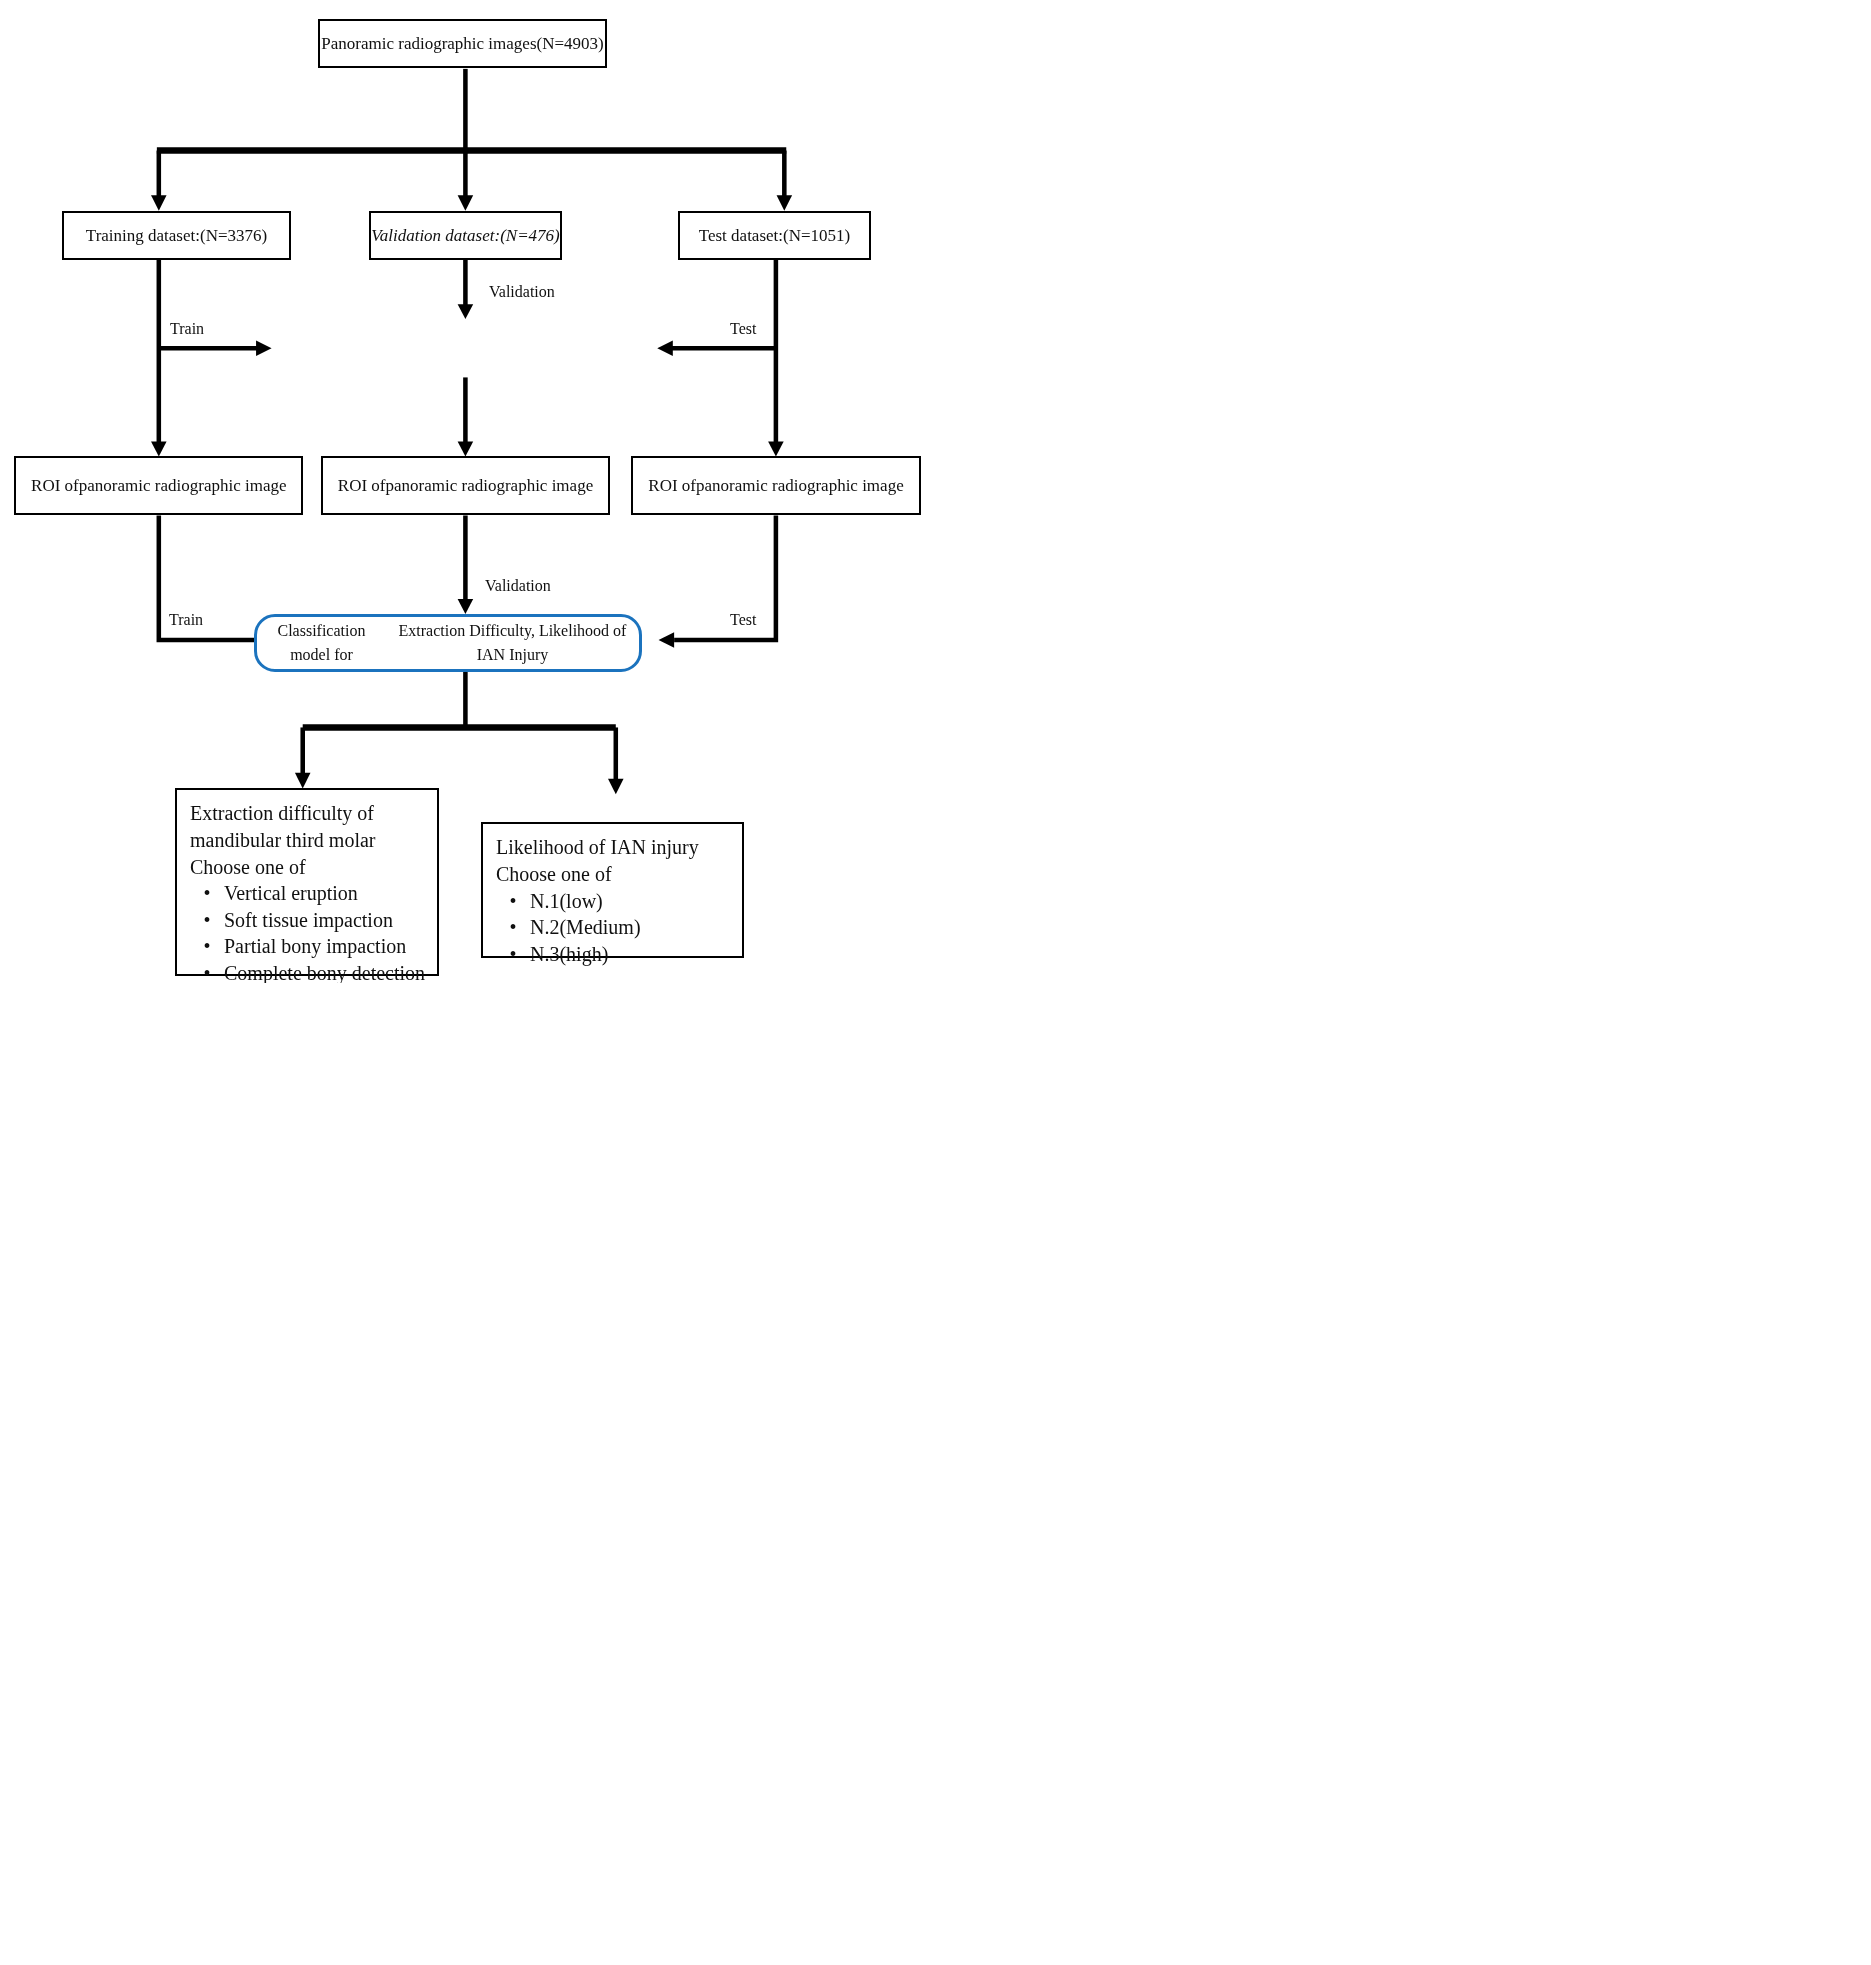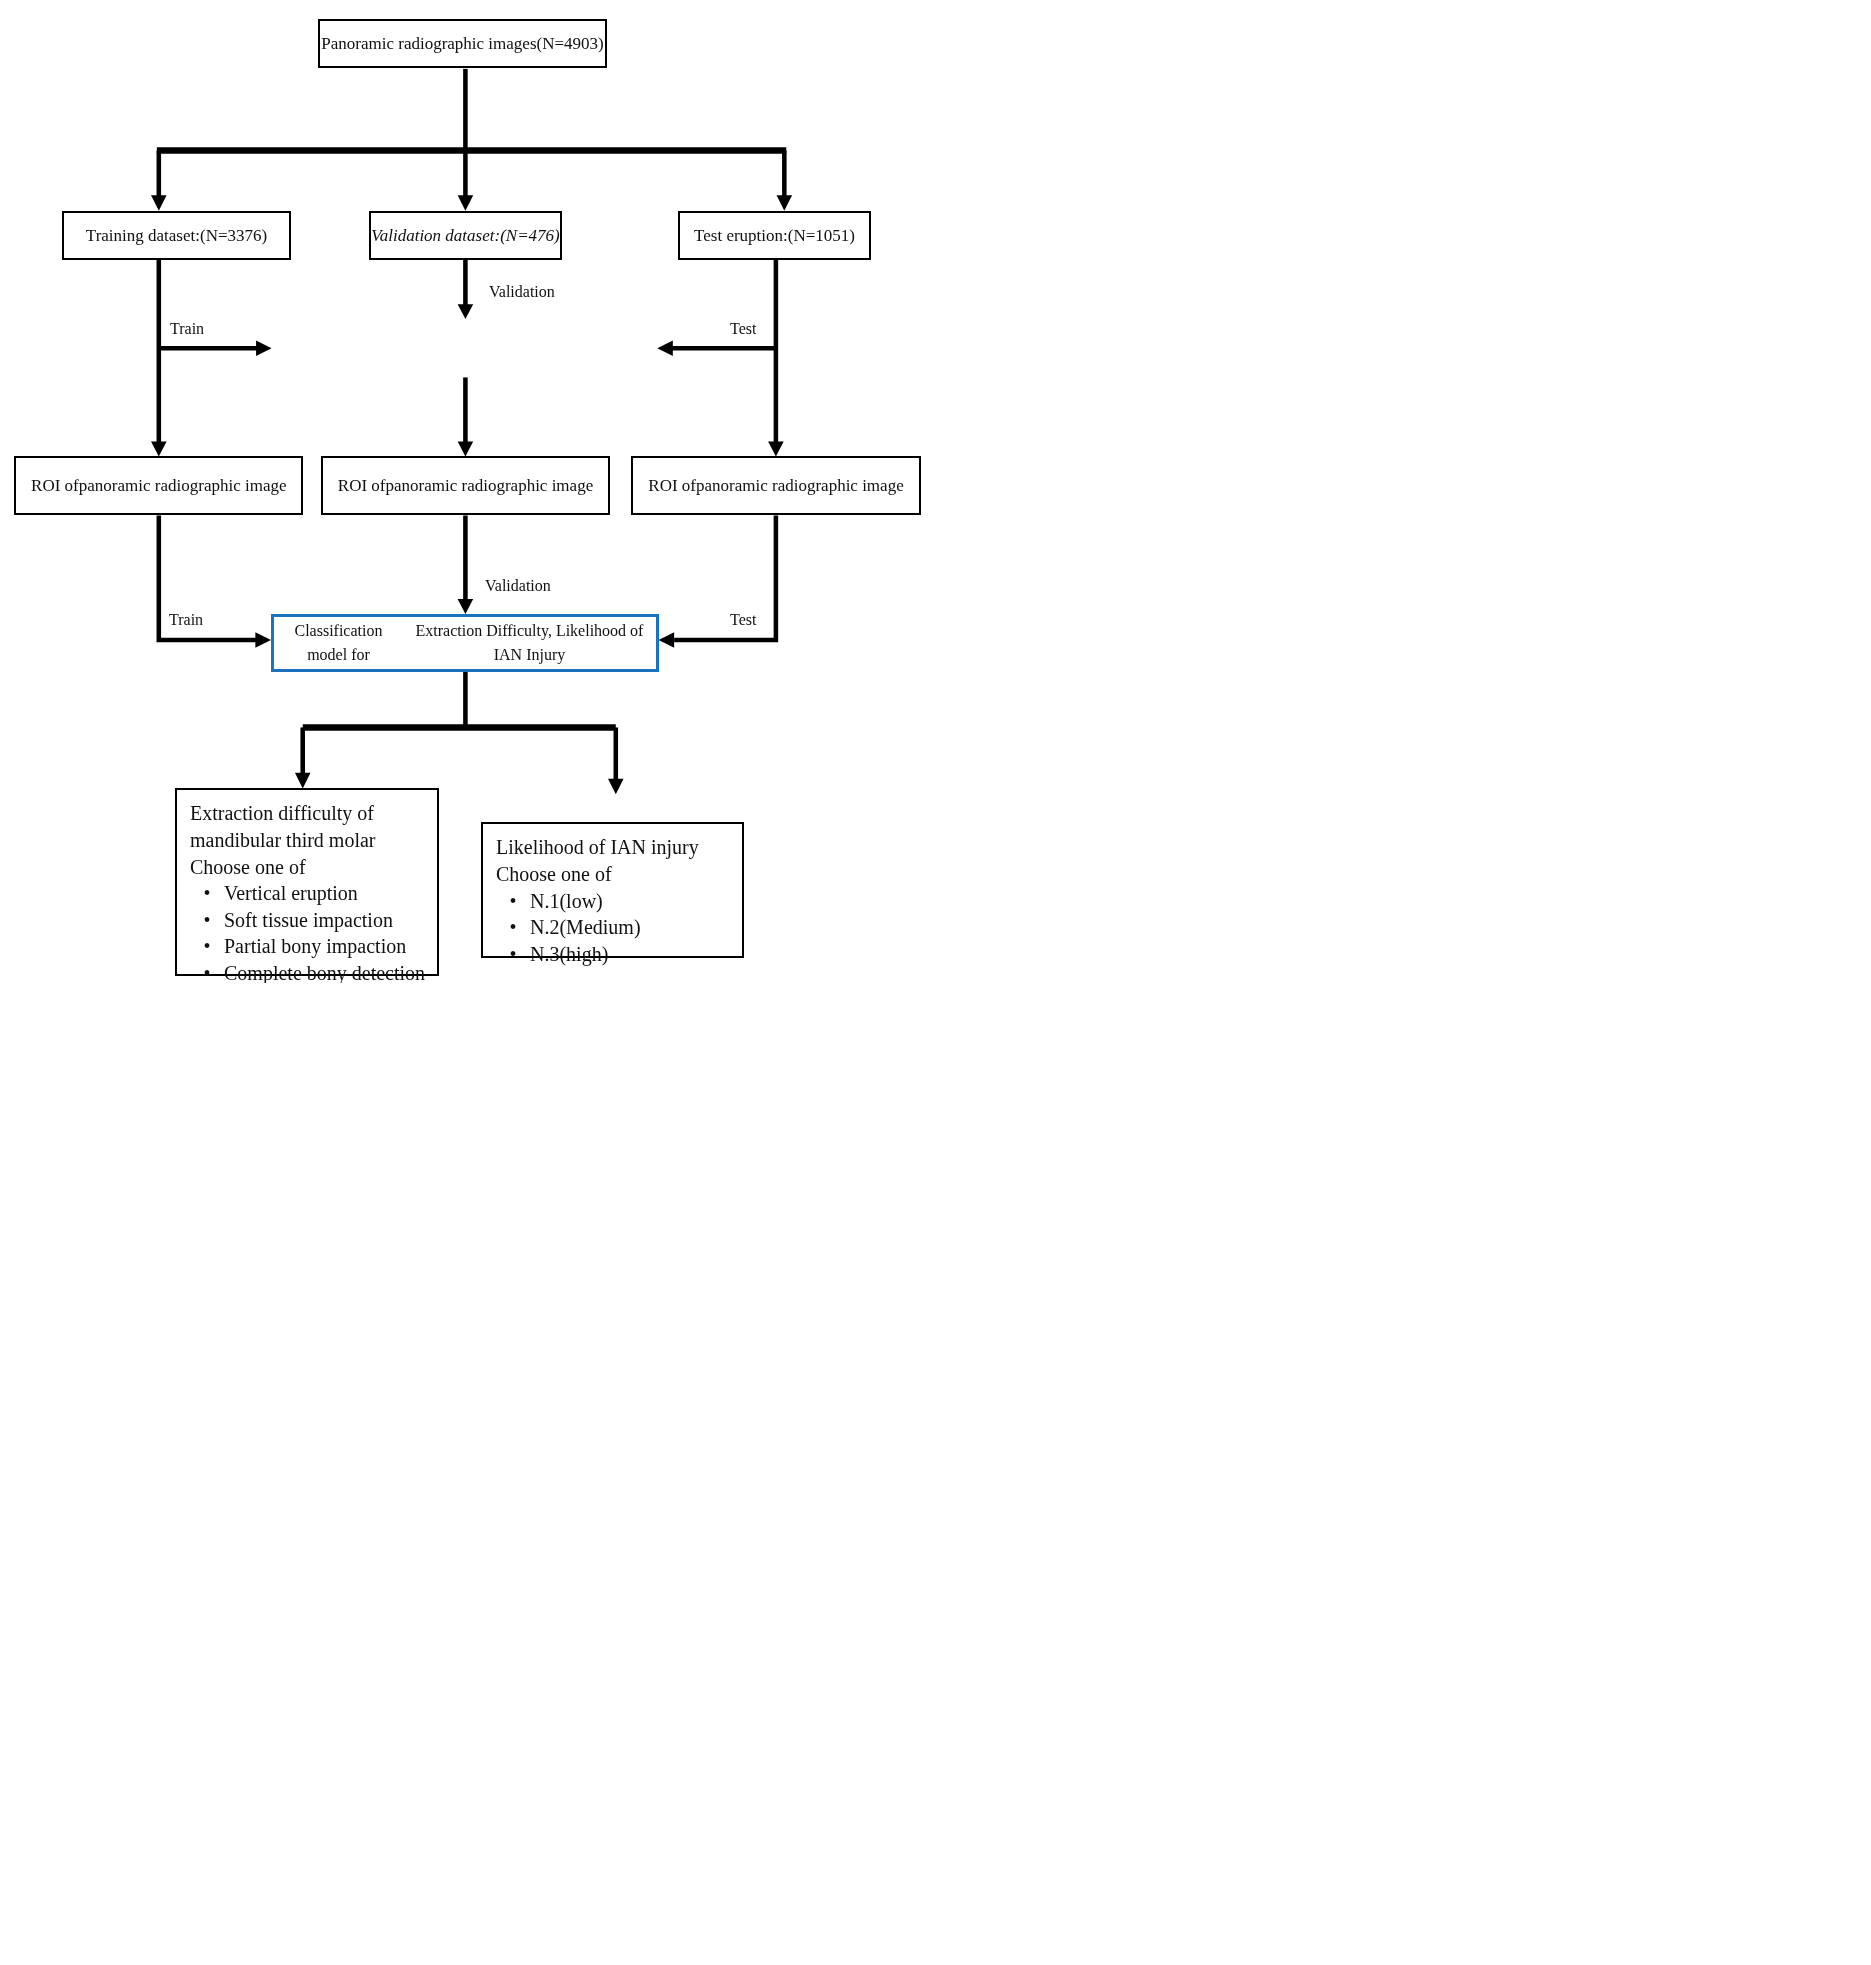--- a/index.html
+++ b/index.html
@@ -111,41 +111,41 @@
     <div>Training dataset:</div>
     <div>(N=3376)</div>
   </div>
 
   <div class="fbox" style="left:369px; top:211px; width:193px; height:49px;font-style:italic;">
     <div>Validation dataset:</div>
     <div>(N=476)</div>
   </div>
 
   <div class="fbox" style="left:678px; top:211px; width:193px; height:49px;">
-    <div>Test eruption:</div>
+    <div>Test dataset:</div>
     <div>(N=1051)</div>
   </div>
 
 
   <div class="fbox" style="left:14.3px; top:456px; width:289px; height:59px;">
     <div>ROI of</div>
     <div>panoramic radiographic image</div>
   </div>
 
   <div class="fbox" style="left:321px; top:456px; width:289px; height:59px;">
     <div>ROI of</div>
     <div>panoramic radiographic image</div>
   </div>
 
   <div class="fbox" style="left:631px; top:456px; width:290px; height:59px;">
     <div>ROI of</div>
     <div>panoramic radiographic image</div>
   </div>
 
-  <div class="fbox model" style="left:271px; top:614px; width:388px; height:58px; font-size:16px;">
+  <div class="fbox model" style="left:254px; top:614px; width:388px; height:58px; font-size:16px;border-radius:21px;">
     <div>Classification model for</div>
     <div>Extraction Difficulty, Likelihood of  IAN Injury</div>
   </div>
 
   <div class="edge-label" style="left:489px; top:283px;">Validation</div>
   <div class="edge-label" style="left:170px; top:320px;">Train</div>
   <div class="edge-label" style="left:730px; top:320px;">Test</div>
   <div class="edge-label" style="left:485px; top:577px;">Validation</div>
   <div class="edge-label" style="left:169px; top:611px;">Train</div>
   <div class="edge-label" style="left:730px; top:611px;">Test</div>

